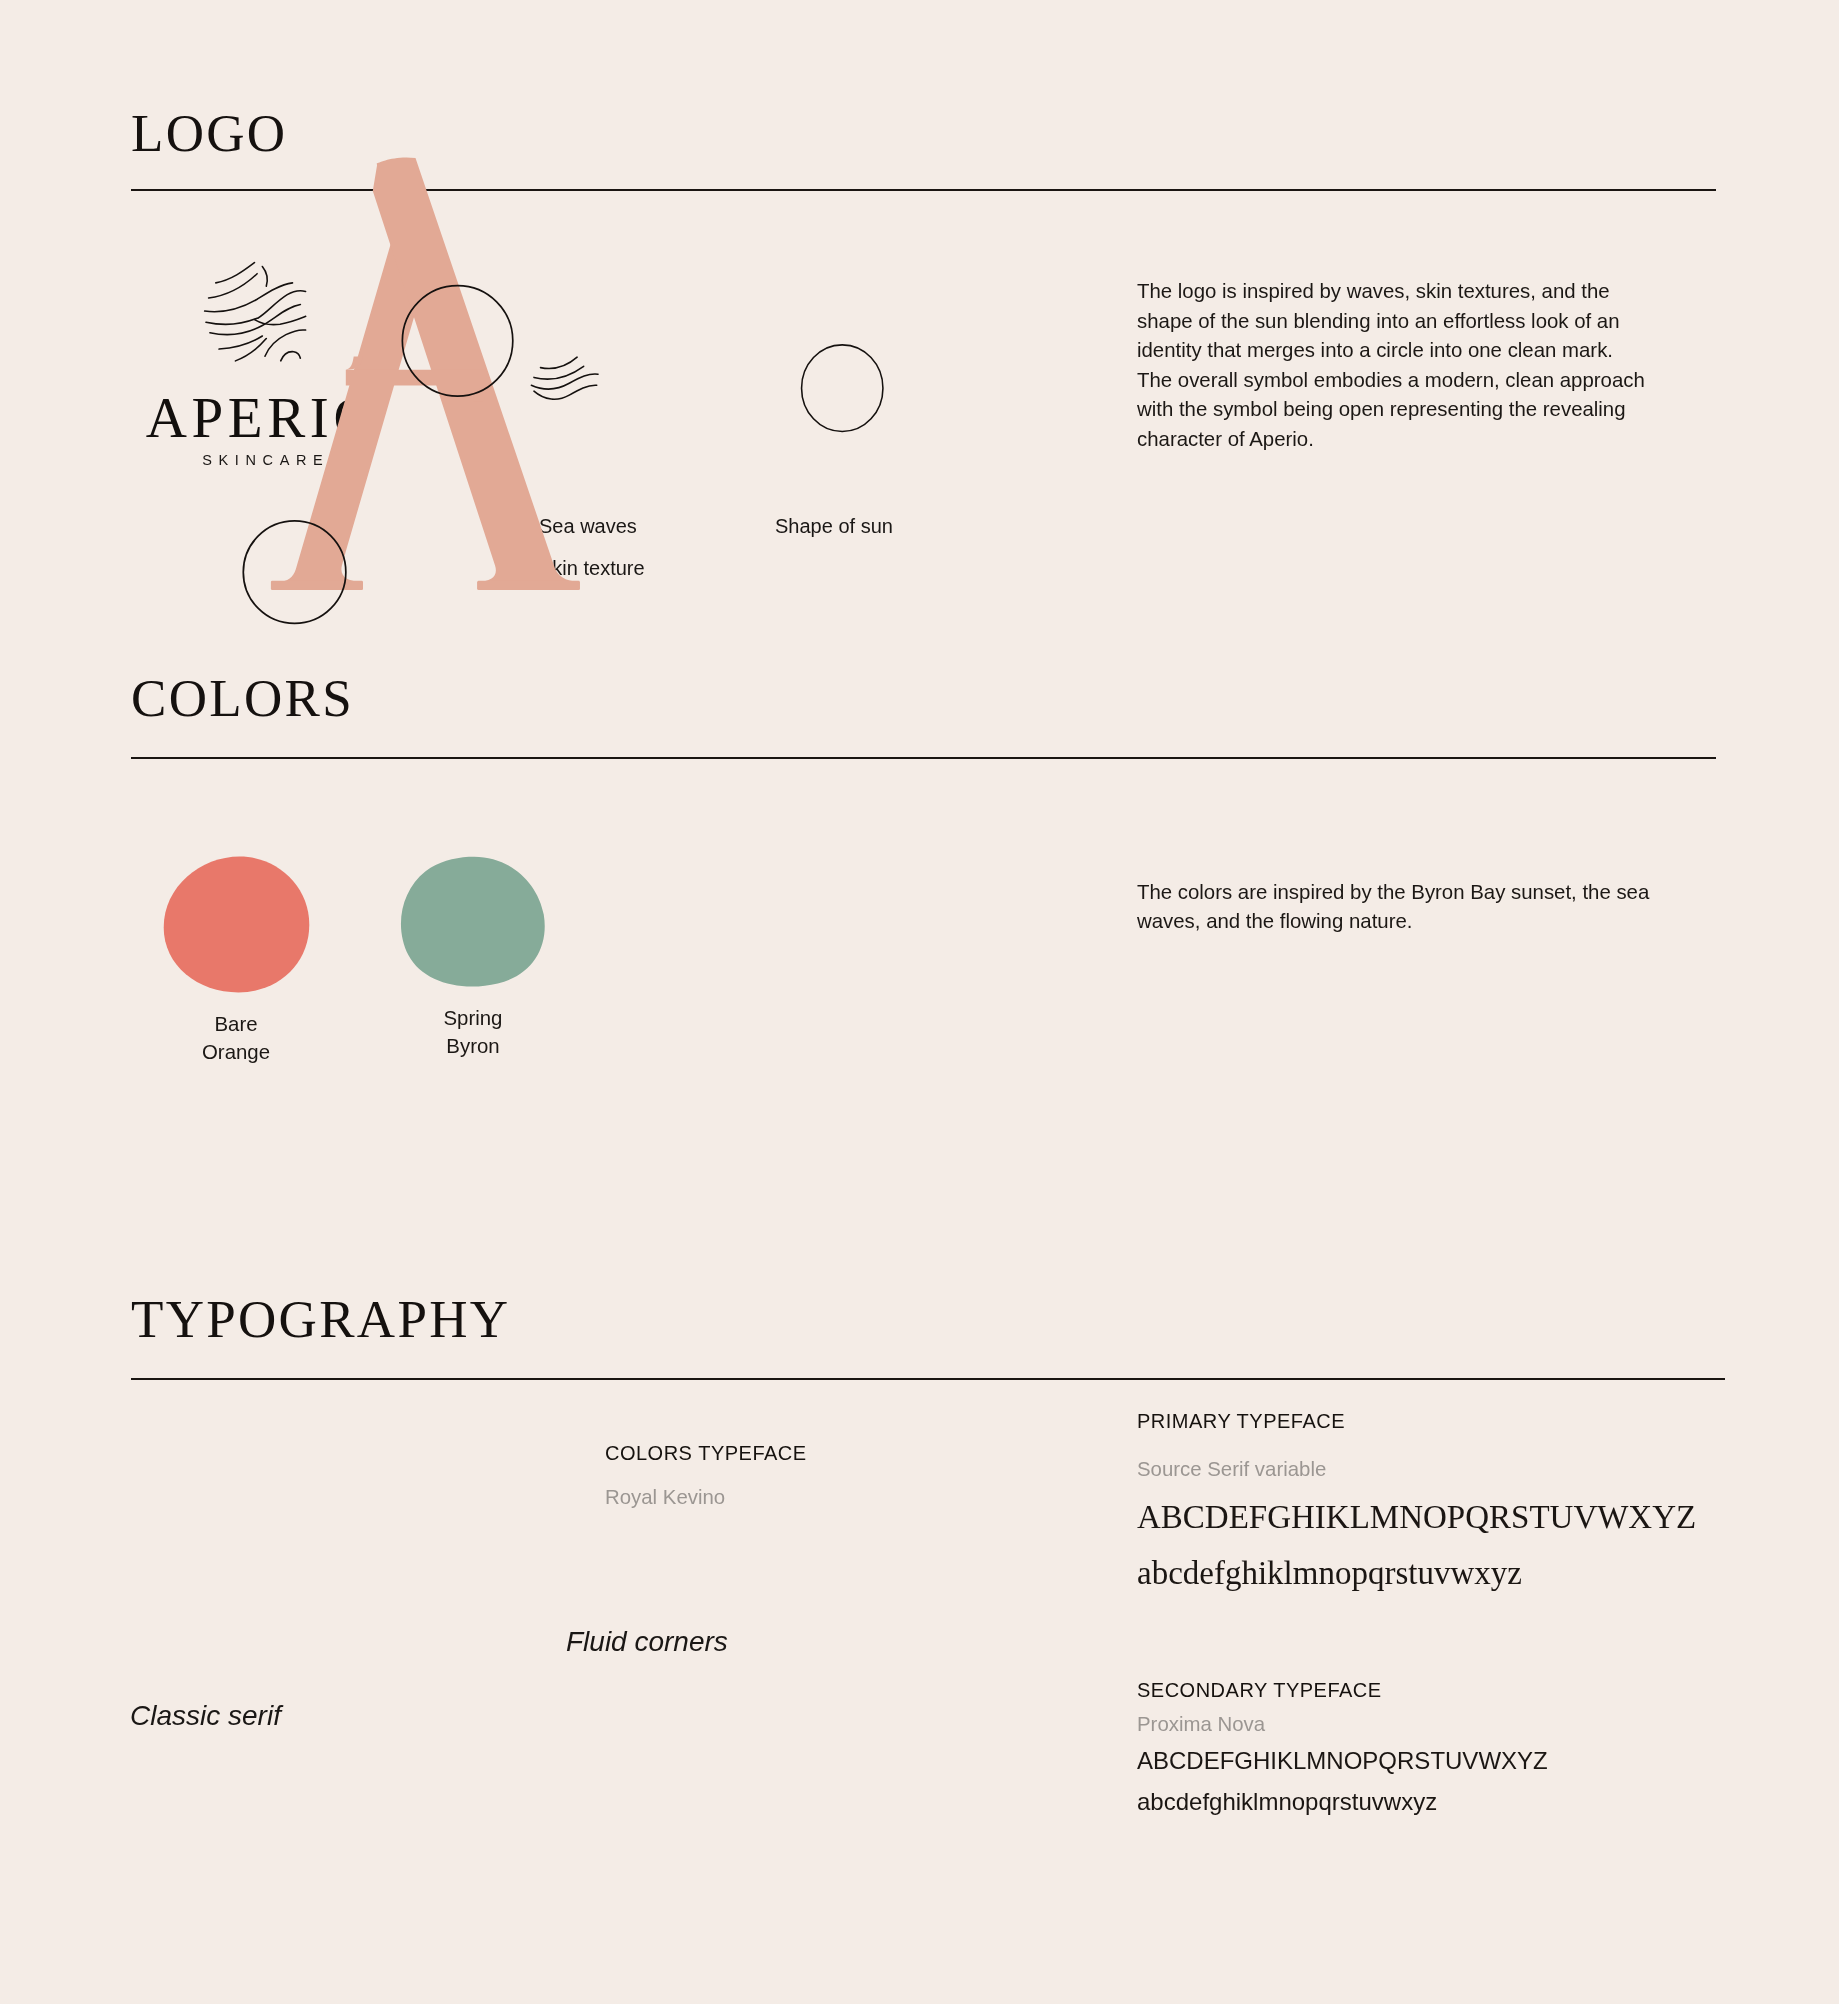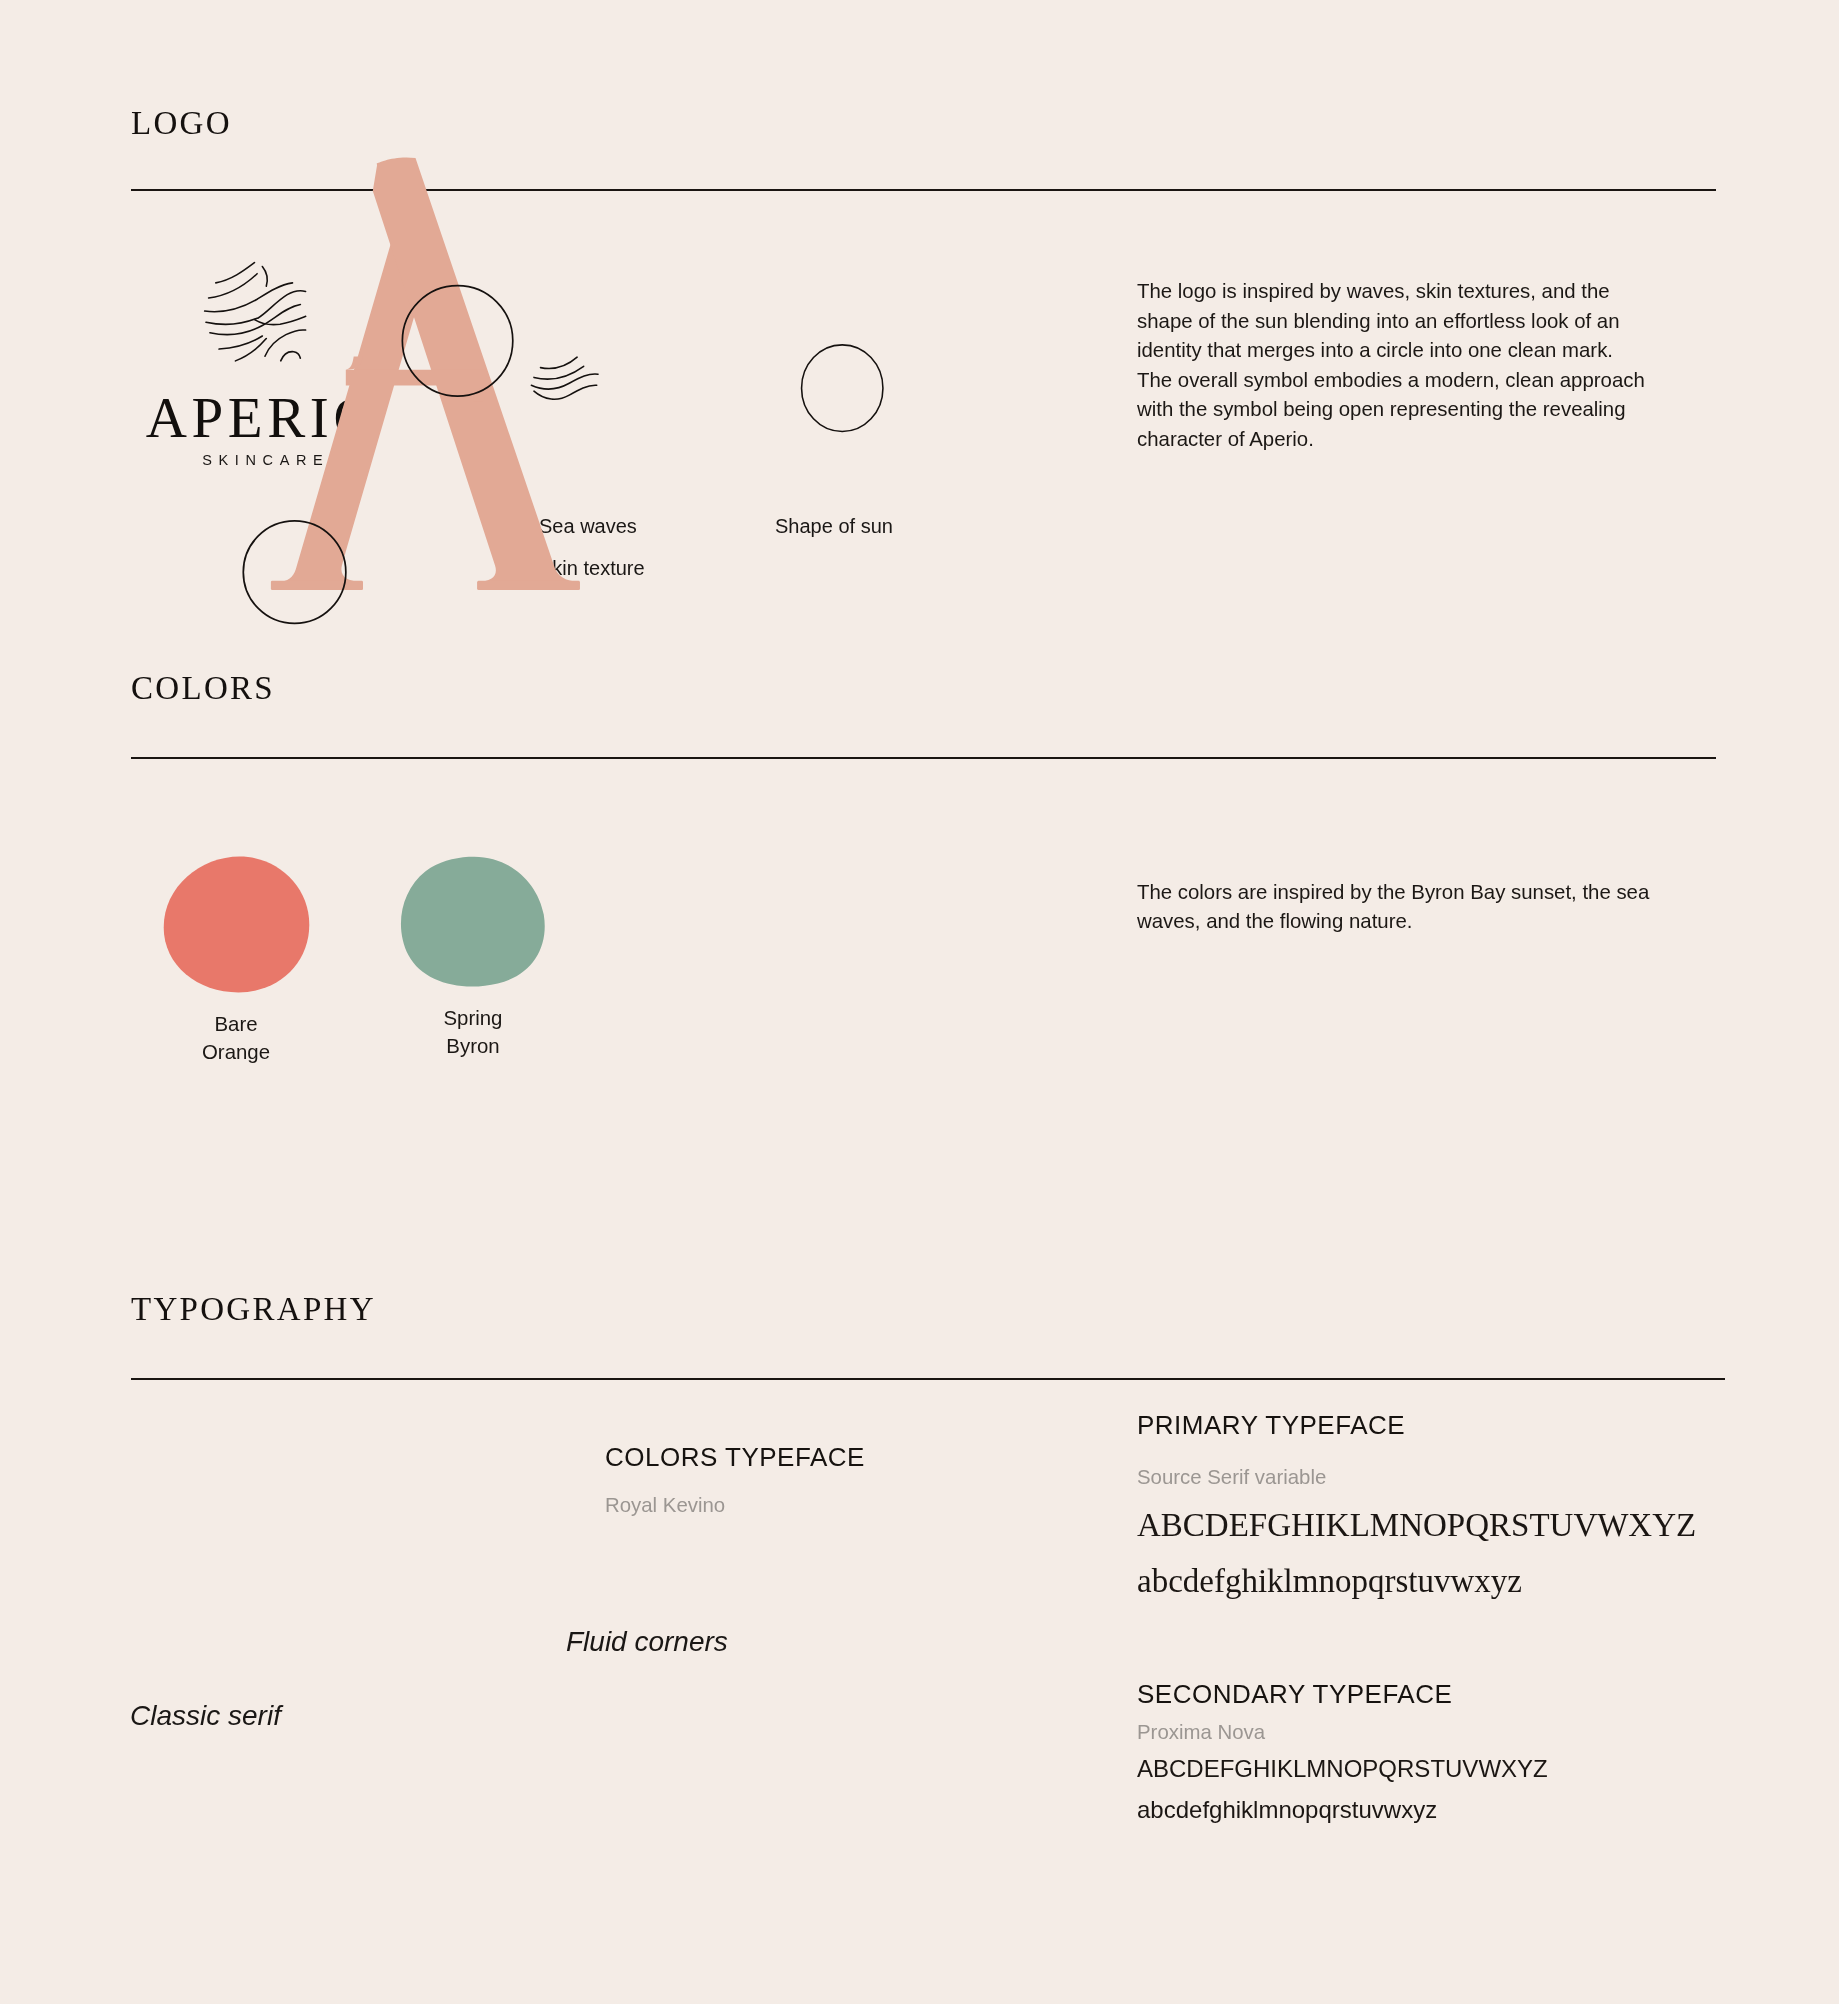--- a/index.html
+++ b/index.html
@@ -25,21 +25,21 @@
   .section {
     position: absolute;
     left: 0;
     width: 1840px;
   }
   .section-title {
     position: absolute;
     left: 131px;
     font-family: "Liberation Serif", serif;
     font-weight: 400;
-    font-size: 33px;
+    font-size: 53px;
     letter-spacing: 2.3px;
     color: #15110f;
     white-space: nowrap;
     line-height: 1;
   }
   .rule {
     position: absolute;
     left: 131px;
     height: 2px;
     background: #1a1512;
@@ -162,21 +162,21 @@
     font-size: 28px;
     color: #1a1715;
     white-space: nowrap;
     font-style: italic;
   }
   #anno-fluid { left: 566px; top: 1626px; }
   #anno-classic { left: 130px; top: 1700px; }
 
   .type-block { position: absolute; }
   .type-kicker {
-    font-size: 26px;
+    font-size: 20px;
     letter-spacing: 0.5px;
     color: #16120f;
     white-space: nowrap;
   }
   .type-fontname {
     font-size: 20.4px;
     color: #9b9692;
     margin-top: 25px;
     white-space: nowrap;
   }

